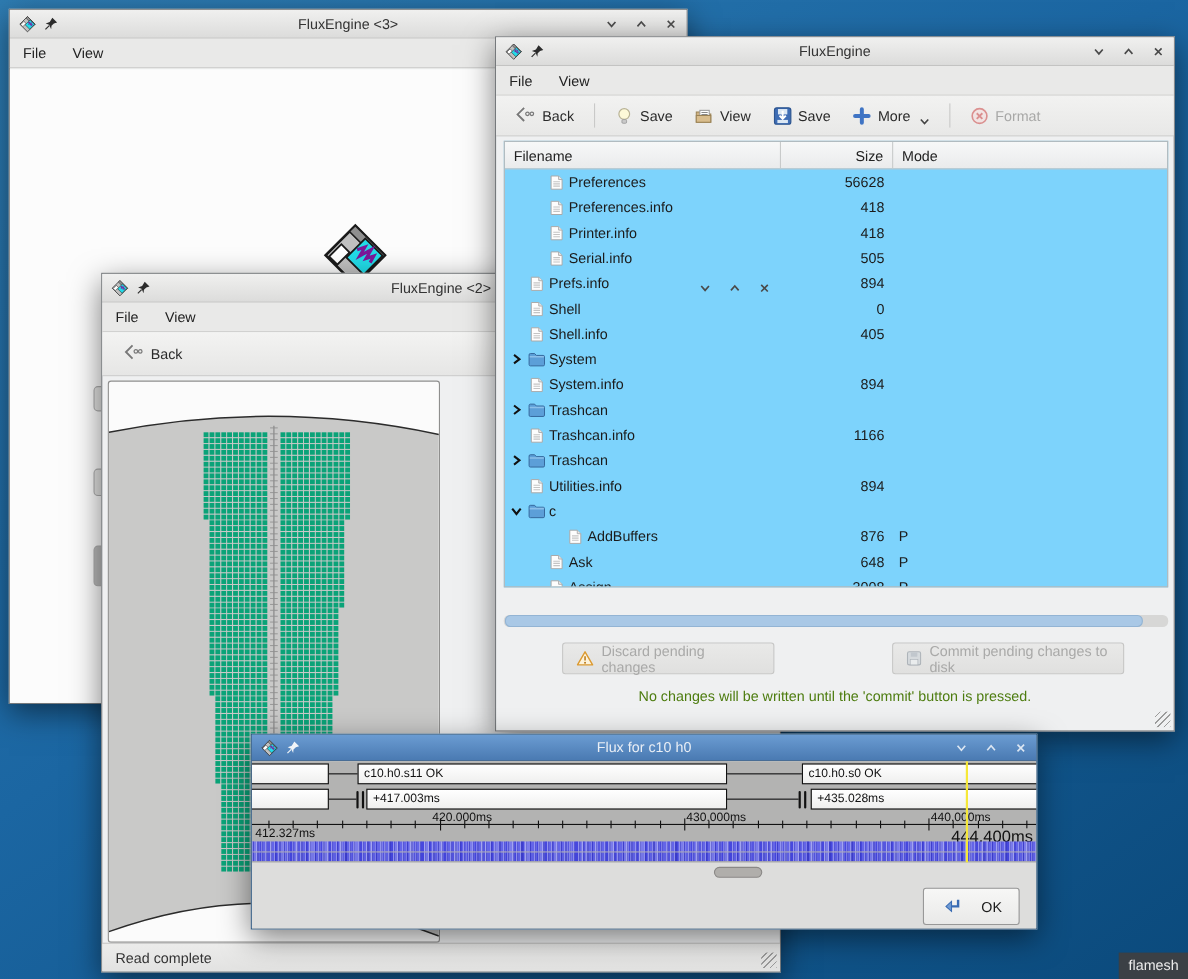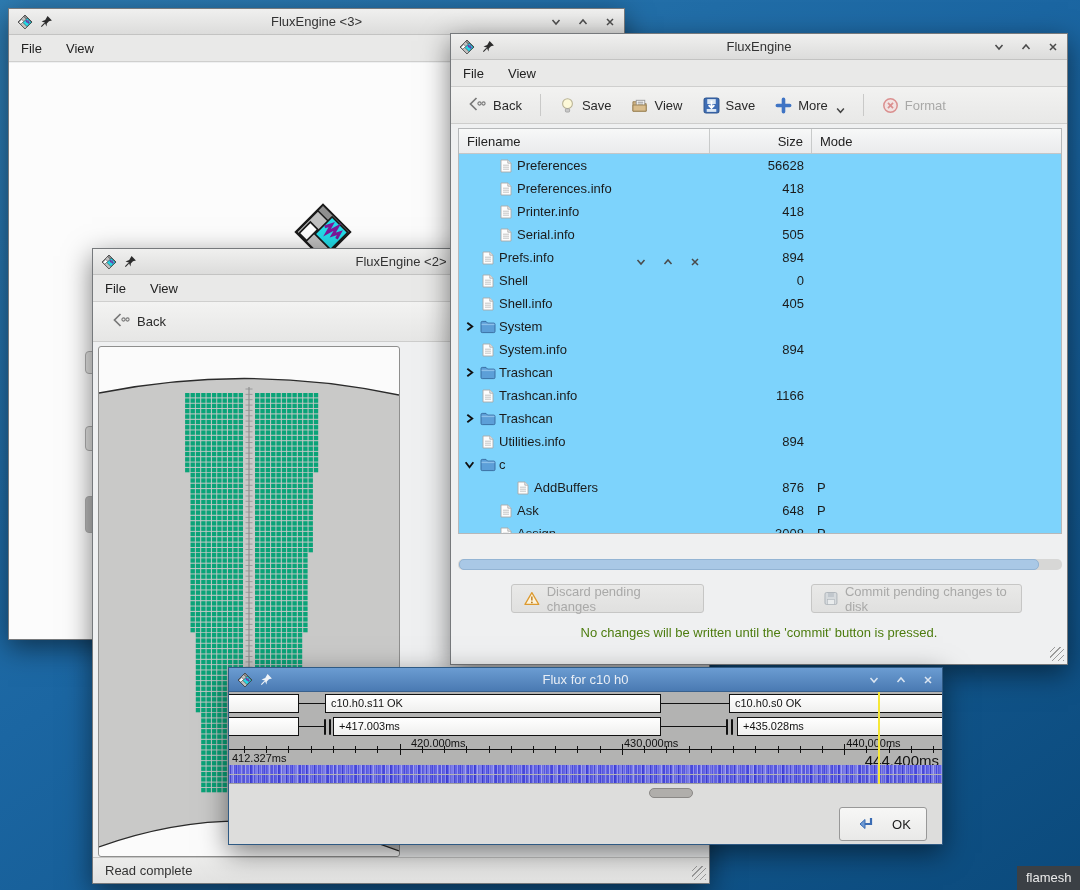--- a/index.html
+++ b/index.html
@@ -2321,21 +2321,21 @@
           <div class="tick" style="left:504.0px"></div>
           <div class="tick" style="left:526.3px"></div>
           <div class="tick" style="left:548.5px"></div>
           <div class="tick" style="left:570.7px"></div>
           <div class="tick" style="left:593.0px"></div>
           <div class="tick major" style="left:615.2px"></div>
           <div class="tick" style="left:637.4px"></div>
           <div class="tick" style="left:659.6px"></div>
           <div class="tick" style="left:681.9px"></div>
           <div class="tick" style="left:704.1px"></div>
-          <div class="axlab" style="left:182px">420.000ms</div>
+          <div class="axlab" style="left:164px">420.000ms</div>
           <div class="axlab" style="left:394.9px">430.000ms</div>
           <div class="axlab" style="left:617.2px">440.000ms</div>
         </div>
       <div class="ax-start">412.327ms</div>
       <div class="ax-end">444.400ms</div>
 
       <div class="band b1"></div>
       <div class="band b2"></div>
       <div class="cursor-line" style="left: 648.5px;"></div>
 

